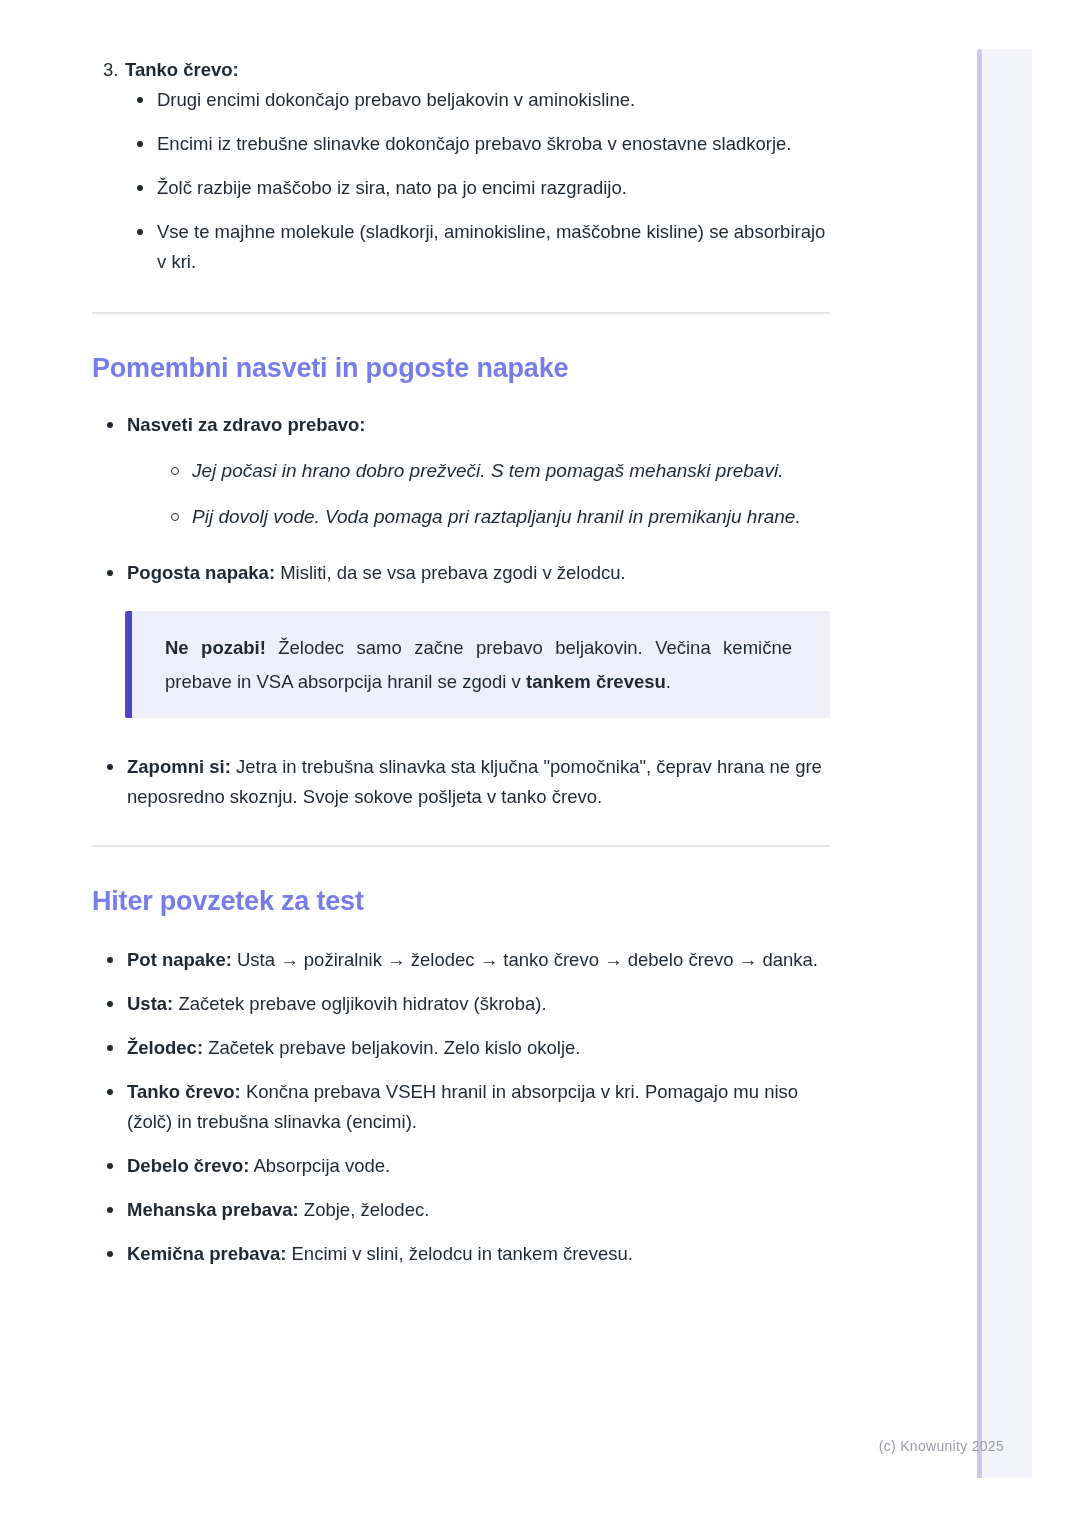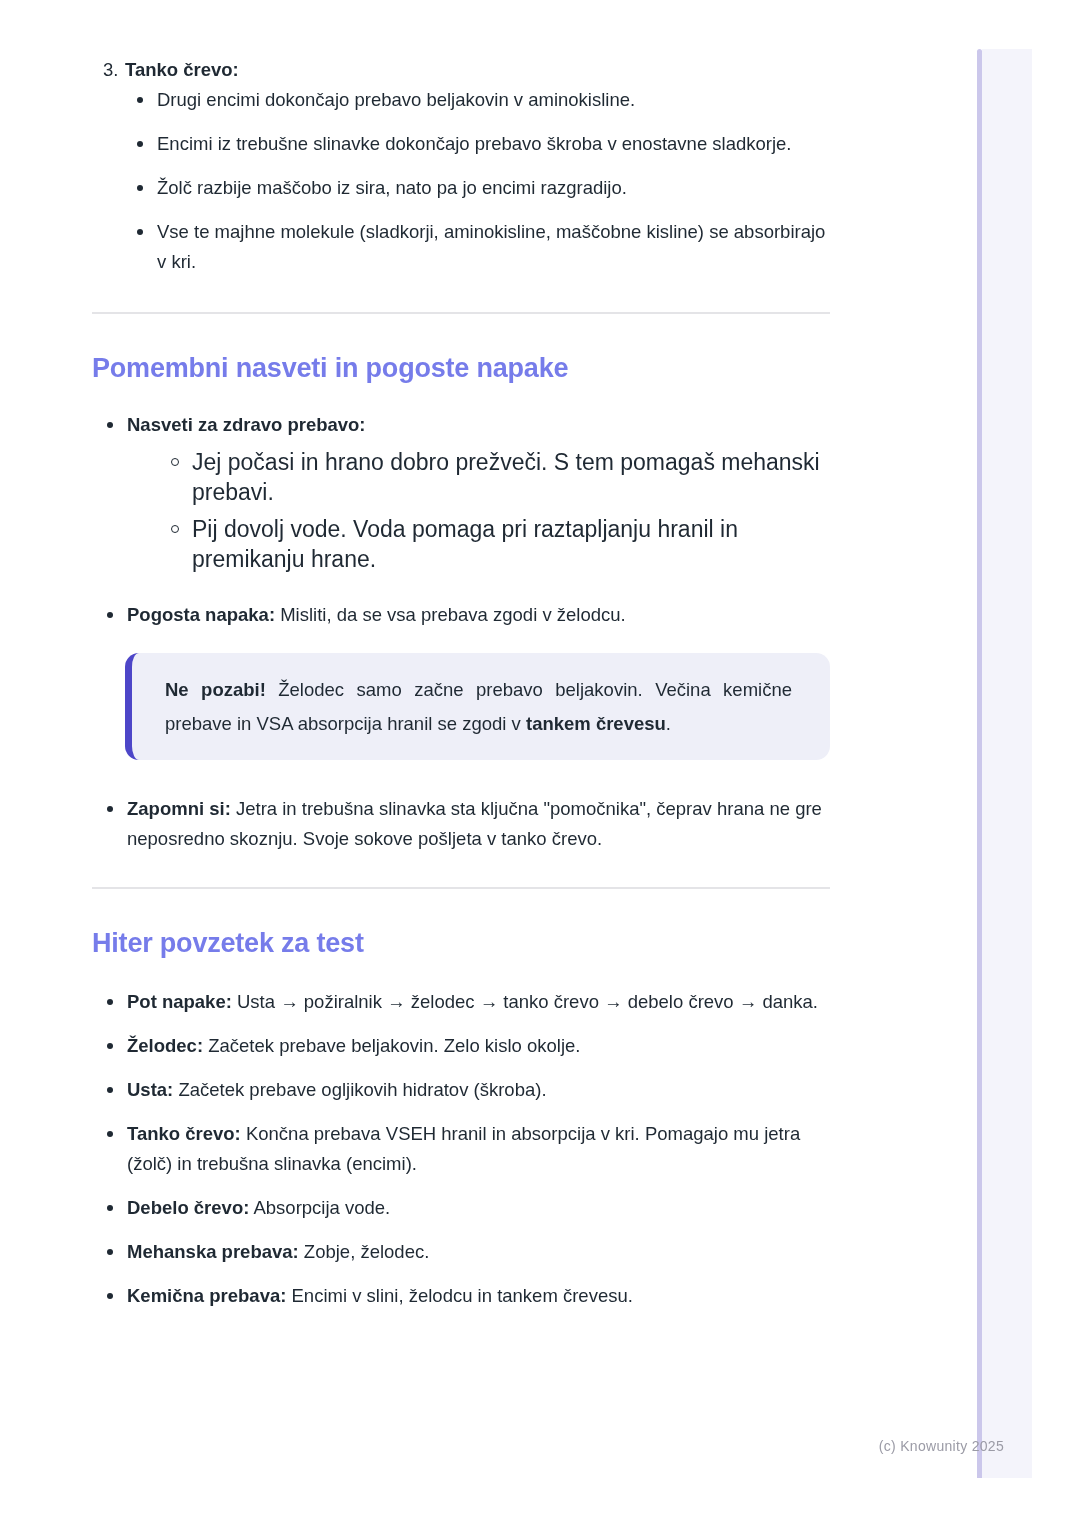--- a/index.html
+++ b/index.html
@@ -29,32 +29,32 @@
   .l1.first-tight > li:first-child{margin-top:24px;}
   .l1.first-loose > li:first-child{margin-top:26px;}
 
   
   .deep > li{position:relative; padding-left:65px; margin-top:14px; font-size:18.5px; line-height:30px;}
   .deep > li::before{content:""; position:absolute; left:45px; top:12px; width:6px; height:6px; border-radius:50%; background:var(--body);}
   .deep > li:first-child{margin-top:0;}
 
   
   .l2{margin-top:3px;}
-  .l2 > li{position:relative; padding-left:65px; margin-top:7px; font-size:23px; line-height:30px;}
+  .l2 > li{position:relative; padding-left:65px; margin-top:16px; font-size:19px; line-height:30px;font-style:italic;}
   .l2 > li::before{content:""; position:absolute; left:44px; top:11px; width:8px; height:8px; border:1.5px solid var(--body);
     border-radius:50%; background:transparent; box-sizing:border-box;}
 
   .divider{border:none; border-top:2px solid var(--divider); margin:35px 0 0 0;}
   .divider.d2{margin-top:33px;}
 
   h2.section-heading{margin:36px 0 0 0; font-size:27px; line-height:36px; font-weight:bold; color:var(--heading); letter-spacing:-0.2px;}
 
   .callout{
     margin:23px 0 0 33px; width:705px; box-sizing:border-box;
-    background:var(--callout-bg); border-left:7px solid var(--callout-border); border-radius:14px;
+    background:var(--callout-bg); border-left:7px solid var(--callout-border); border-radius:2px;
     padding:20px 38px 19px 33px;
   }
   .callout p{font-size:18.5px; line-height:34px; text-align:justify;}
 
   .footer{position:absolute; top:1438px; right:76px; font-size:14px; line-height:17px; color:var(--footer-text); letter-spacing:0.3px; z-index:3;}
 
   .page-edge-panel{position:absolute; left:982px; top:49px; width:50px; height:1429px; background:var(--page-edge-panel); z-index:1;}
   .page-edge-line{position:absolute; left:977px; top:49px; width:5px; height:1429px; background:var(--page-edge-line); border-radius:3px 3px 0 0; z-index:2;}
 </style>
 </head>
@@ -99,23 +99,23 @@
         <b>Zapomni si:</b><span> Jetra in trebušna slinavka sta ključna "pomočnika", čeprav hrana ne gre neposredno skoznju. Svoje sokove pošljeta v tanko črevo.</span>
       </li>
     </ul>
 
     <hr class="divider d2">
 
     <h2 class="section-heading">Hiter povzetek za test</h2>
 
     <ul class="l1 first-loose">
       <li><b>Pot napake:</b><span> Usta → požiralnik → želodec → tanko črevo → debelo črevo → danka.</span></li>
+      <li><b>Usta:</b><span> Začetek prebave ogljikovih hidratov (škroba).</span></li>
       <li><b>Želodec:</b><span> Začetek prebave beljakovin. Zelo kislo okolje.</span></li>
-      <li><b>Usta:</b><span> Začetek prebave ogljikovih hidratov (škroba).</span></li>
-      <li><b>Tanko črevo:</b><span> Končna prebava VSEH hranil in absorpcija v kri. Pomagajo mu jetra (žolč) in trebušna slinavka (encimi).</span></li>
+      <li><b>Tanko črevo:</b><span> Končna prebava VSEH hranil in absorpcija v kri. Pomagajo mu niso (žolč) in trebušna slinavka (encimi).</span></li>
       <li><b>Debelo črevo:</b><span> Absorpcija vode.</span></li>
       <li><b>Mehanska prebava:</b><span> Zobje, želodec.</span></li>
       <li><b>Kemična prebava:</b><span> Encimi v slini, želodcu in tankem črevesu.</span></li>
     </ul>
 
   </div>
 
   <div class="page-edge-panel"></div>
   <div class="page-edge-line"></div>
 

